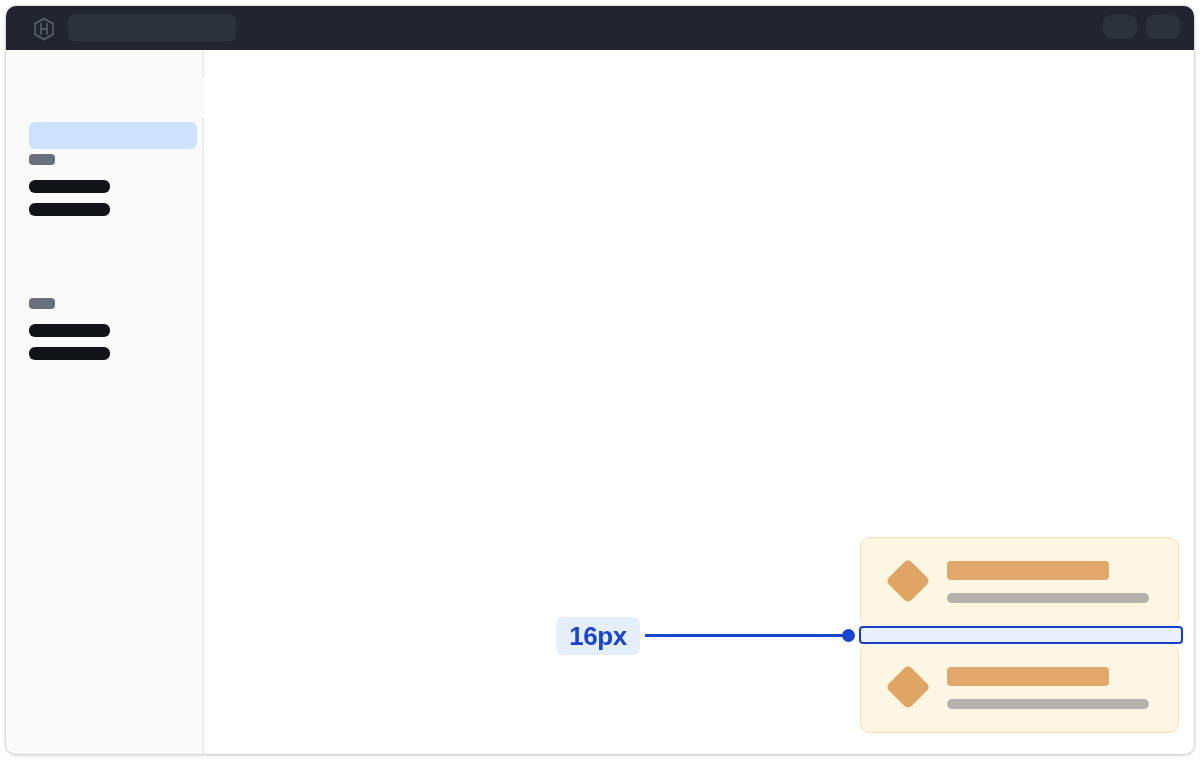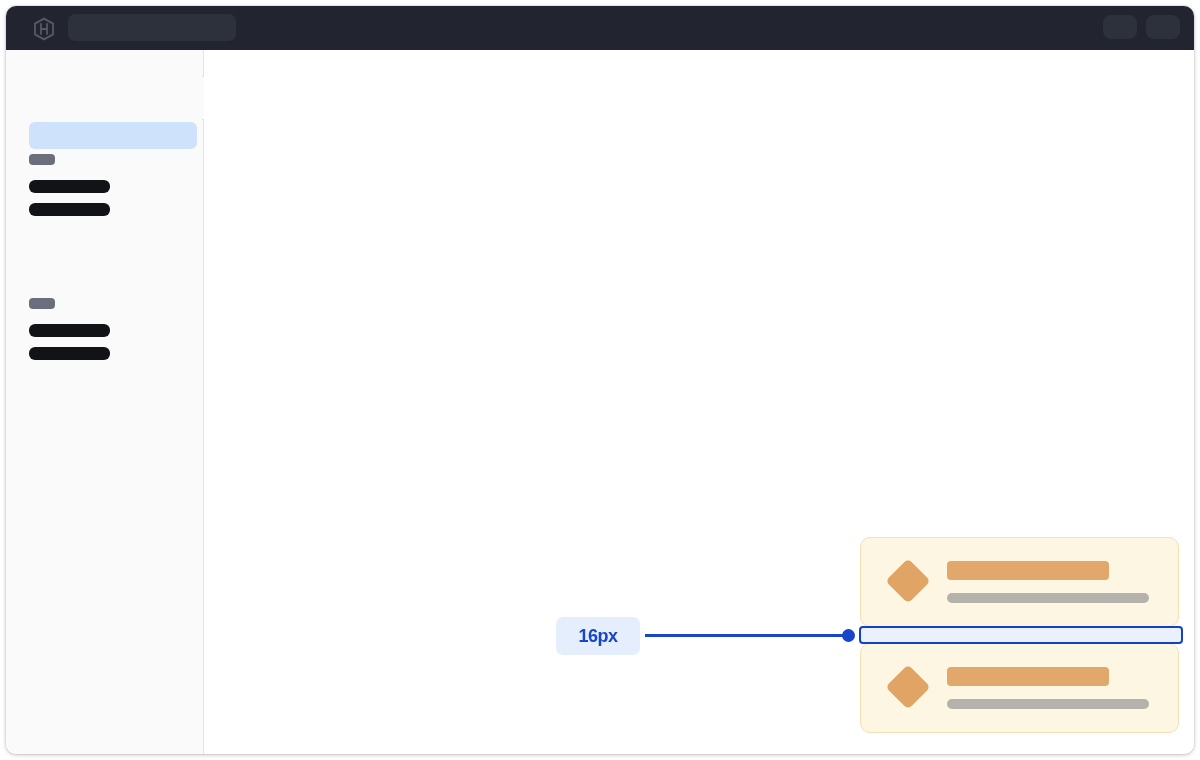--- a/index.html
+++ b/index.html
@@ -217,21 +217,21 @@
     left: 550px;
     top: 611px;
     width: 84px;
     height: 38px;
     background: #e5eefc;
     border-radius: 7px;
     display: flex;
     align-items: center;
     justify-content: center;
     color: #1845cb;
-    font-size: 18px;
+    font-size: 26px;
     font-weight: bold;
     letter-spacing: -0.5px;
     font-family: "Liberation Sans", sans-serif;
   }
 </style>
 </head>
 <body>
 
 <div id="root">
 

